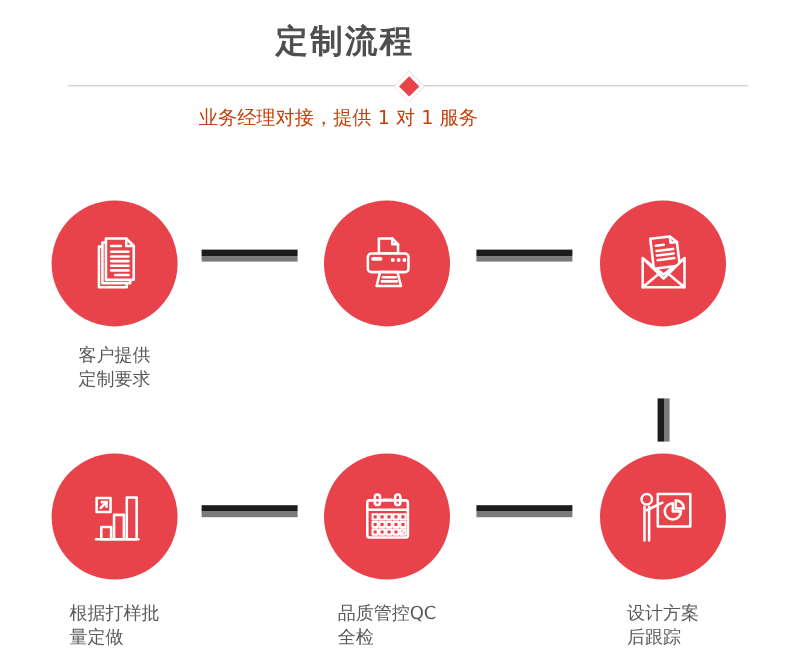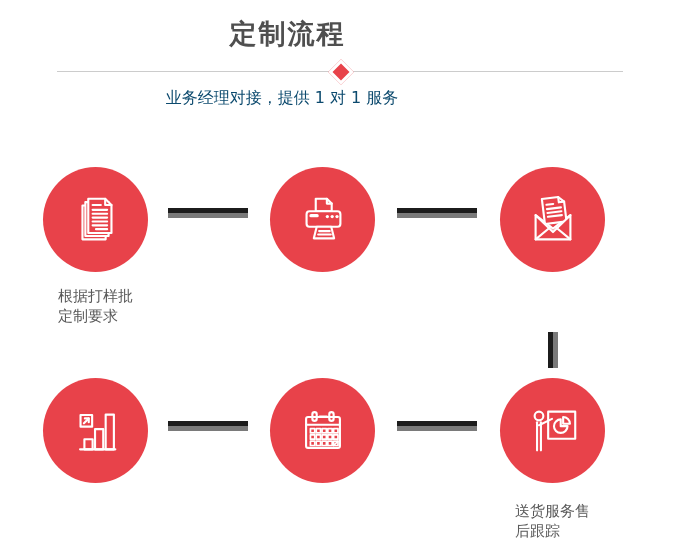--- a/index.html
+++ b/index.html
@@ -19,21 +19,21 @@
     position:absolute;top:16px;left:0;width:575px;text-align:center;
     font-size:27px;font-weight:700;letter-spacing:2px;color:var(--title-gray);
   }
   .divider{position:absolute;top:71px;left:57px;width:566px;height:1px;background:var(--divider-gray);}
   .diamond{
     position:absolute;left:332px;top:63px;width:12px;height:12px;
     background:var(--accent-red);border:3px solid #fff;transform:rotate(45deg);
   }
   .subtitle{
     position:absolute;top:88px;left:0;width:564px;text-align:center;
-    font-size:16px;color:#0c4a6e;
+    font-size:16px;color:#c2410c;
   }
   .circle{
     position:absolute;width:105px;height:105px;border-radius:50%;
     background:var(--accent-red);display:flex;align-items:center;justify-content:center;
   }
   .col1{left:43px}.col2{left:270px}.col3{left:500px}
   .crow1{top:167px}.crow2{top:378px}
   .step-label{position:absolute;width:105px;display:flex;justify-content:center;}
   .step-label span{
     white-space:pre-line;text-align:left;font-size:15px;line-height:20px;color:var(--label-gray);
@@ -77,21 +77,21 @@
       <path d="M26.5 14.5 H35"></path>
       <path d="M26.5 19.5 H41.5"></path>
       <path d="M26.5 23.5 H41.5"></path>
       <path d="M26.5 27.5 H41.5"></path>
       <path d="M26.5 31.5 H41.5"></path>
       <path d="M26.5 35.5 H41.5"></path>
       <path d="M30 39.5 H41.5"></path>
     </svg>
   </div>
   <div class="step-label col1 lrow1">
-    <span>根据打样批
+    <span>客户提供
 定制要求</span>
   </div>
 
   <div class="circle col2 crow1">
     <svg width="58" height="58" viewBox="0 0 60 60" class="icon">
       <path class="occlude" d="M22.5 21 V8 H34 L39 13 V21 Z"></path>
       <path d="M34 8 V13 H39"></path>
       <rect x="13" y="21" width="35" height="16" rx="3" class="occlude"></rect>
       <path d="M17.5 25.5 H24" stroke-width="3.2"></path>
       <circle cx="34.5" cy="26.5" r="1.7" class="dot"></circle>
@@ -124,20 +124,24 @@
     <svg width="58" height="58" viewBox="0 0 60 60" class="icon">
       <rect x="14" y="13.5" width="12" height="12"></rect>
       <path d="M17.5 22 L22.5 17"></path>
       <path d="M18.5 17 H22.5 V21"></path>
       <rect x="18" y="38.5" width="8.5" height="10.5"></rect>
       <rect x="29" y="28" width="8.5" height="21"></rect>
       <rect x="40" y="13" width="8.5" height="36"></rect>
       <path d="M13.5 49 H50"></path>
     </svg>
   </div>
+  <div class="step-label col1 lrow2">
+    <span>根据打样批
+量定做</span>
+  </div>
 
   <div class="circle col2 crow2">
     <svg width="58" height="58" viewBox="0 0 60 60" class="icon">
       <rect x="12.5" y="15.5" width="35" height="32" rx="2" class="occlude"></rect>
       <path d="M12.5 23.5 H47.5"></path>
       <rect x="19" y="10.5" width="4.5" height="9" rx="2.25"></rect>
       <rect x="36.5" y="10.5" width="4.5" height="9" rx="2.25"></rect>
       <path d="M26.5 15 H34"></path>
       <g class="thin">
         <rect x="17" y="27.5" width="4.5" height="4.5"></rect>
@@ -152,30 +156,34 @@
         <rect x="41" y="34" width="4.5" height="4.5"></rect>
         <rect x="17" y="40.5" width="4.5" height="4.5"></rect>
         <rect x="23" y="40.5" width="4.5" height="4.5"></rect>
         <rect x="29" y="40.5" width="4.5" height="4.5"></rect>
         <rect x="35" y="40.5" width="4.5" height="4.5"></rect>
         <rect x="41" y="40.5" width="4.5" height="4.5"></rect>
         <path d="M41 45 L45.5 40.5"></path>
       </g>
     </svg>
   </div>
+  <div class="step-label col2 lrow2">
+    <span>品质管控QC
+全检</span>
+  </div>
 
   <div class="circle col3 crow2">
     <svg width="58" height="58" viewBox="0 0 60 60" class="icon">
       <rect x="25" y="10" width="28" height="28"></rect>
       <path d="M38 25 L38 18 A7 7 0 1 0 45 25 Z"></path>
       <path d="M40.5 15.5 A7 7 0 0 1 47.5 22.5 L40.5 22.5 Z"></path>
       <circle cx="15.5" cy="14.5" r="4.5"></circle>
       <path d="M13.5 21 V50"></path>
       <path d="M17.5 21 V50"></path>
       <path d="M15.5 24 L29 17.5"></path>
     </svg>
   </div>
   <div class="step-label col3 lrow2">
-    <span>送货服务售
+    <span>设计方案
 后跟踪</span>
   </div>
 
 </div>
 
 </body></html>

